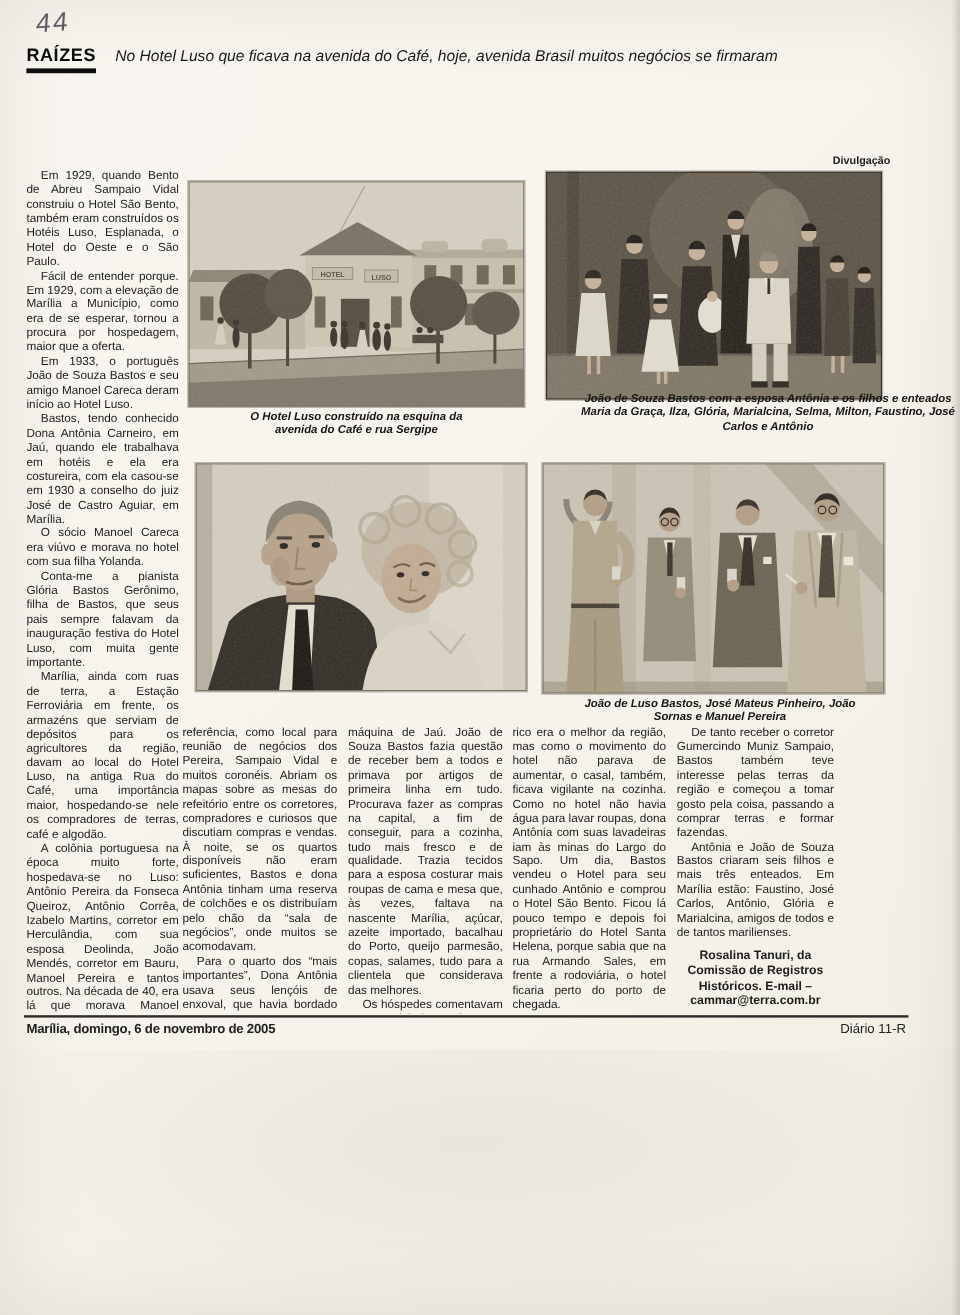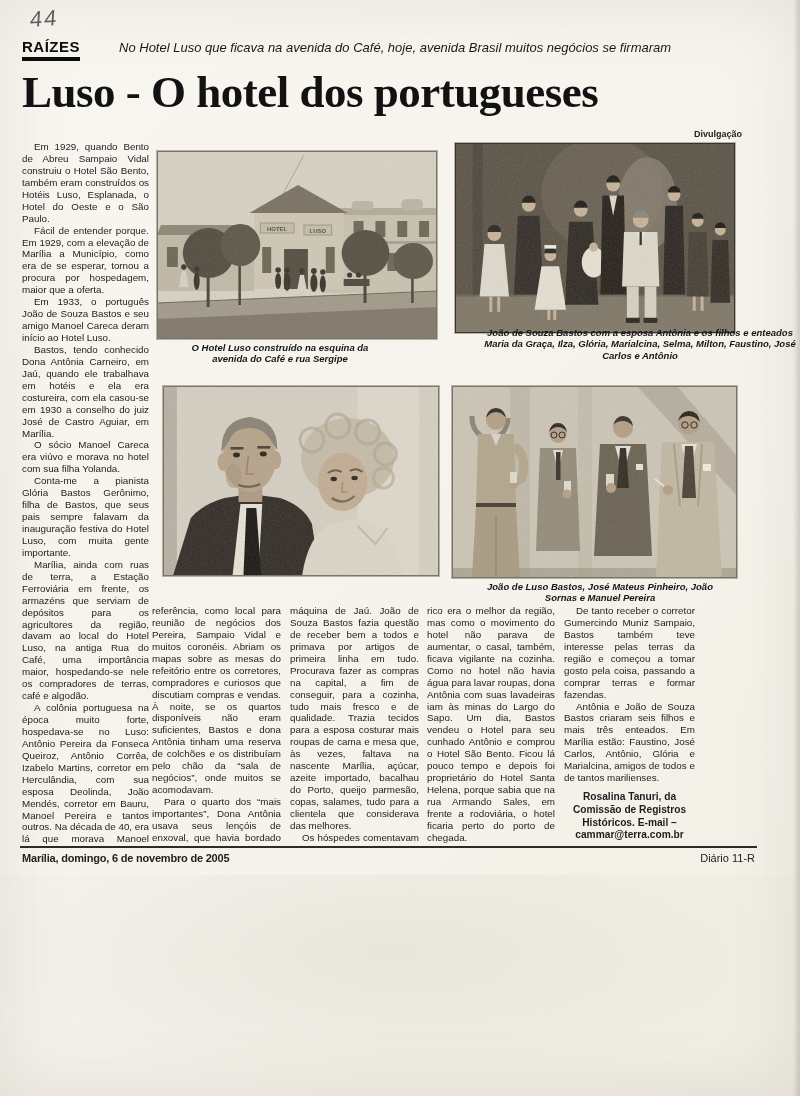--- a/index.html
+++ b/index.html
@@ -11,21 +11,21 @@
     font-family:"Liberation Sans",sans-serif;color:#1e1e1e;
   }
   .scan-wash{position:absolute;left:0;top:875px;width:100%;height:221px;
     background:radial-gradient(ellipse at 48% 35%,rgba(150,145,128,.12),rgba(150,145,128,.02) 70%);}
   .scan-edge{position:absolute;right:0;top:0;width:7px;height:100%;
     background:linear-gradient(to left,rgba(70,66,58,.18),transparent);}
   .handwritten{
     position:absolute;left:30px;top:6px;font-size:22px;color:#45434b;
     transform:rotate(-4deg) skewX(-8deg);letter-spacing:2px;opacity:.85;
   }
-  .kicker-row{position:absolute;left:22px;top:38px;width:740px;display:flex;align-items:baseline;gap:23px;}
+  .kicker-row{position:absolute;left:22px;top:38px;width:740px;display:flex;align-items:baseline;}
   .section-label{
     font-weight:bold;font-size:15px;letter-spacing:.5px;color:#0d0d0d;
     border-bottom:4px solid #0d0d0d;padding-bottom:2px;
   }
   .kicker{font-style:italic;font-size:13px;margin-left:16px;color:#191919;}
   .headline{
     position:absolute;left:22px;top:66px;width:756px;margin:0;
     font-family:"Liberation Serif",serif;font-weight:bold;font-size:45px;
     letter-spacing:-.5px;color:#121212;white-space:nowrap;
   }
@@ -47,21 +47,21 @@
   .figure svg{display:block;}
   .fig-1{left:157px;top:151px;width:280px;height:188px;}
   .fig-2{left:455px;top:143px;width:280px;height:190px;}
   .fig-3{left:163px;top:386px;width:276px;height:190px;}
   .fig-4{left:452px;top:386px;width:285px;height:192px;}
   .caption{
     position:absolute;font-size:9.5px;line-height:1.2;font-weight:bold;font-style:italic;
     text-align:center;color:#161616;
   }
   .caption span{display:inline-block;}
-  .cap-1{left:133px;top:342px;width:294px;text-decoration:underline;}
+  .cap-1{left:150px;top:342px;width:294px;text-decoration:underline;}
   .cap-1 span{max-width:212px;}
   .cap-2{left:438px;top:327px;width:324px;margin-left:40px;}
   .cap-2 span{max-width:322px;}
   .cap-3{left:152px;top:579px;width:294px;}
   .cap-3 span{max-width:228px;}
   .cap-4{left:438px;top:581px;width:324px;}
   .cap-4 span{max-width:236px;}
   .footer-rule{position:absolute;left:20px;top:846px;width:737px;height:2px;background:#2b2b2b;}
   .footer-date{position:absolute;left:22px;top:852px;font-size:11px;font-weight:bold;
     letter-spacing:-.2px;color:#222;}
@@ -84,21 +84,20 @@
   <div class="scan-wash"></div>
   <div class="scan-edge"></div>
 
   <div class="handwritten">44</div>
 
   <div class="kicker-row">
     <span class="section-label">RAÍZES</span>
     <span class="kicker">No Hotel Luso que ficava na avenida do Café, hoje, avenida Brasil muitos negócios se firmaram</span>
   </div>
 
-  <h1 class="headline">Luso - O hotel dos portugueses</h1>
 
   <div class="credit">Divulgação</div>
 
   <div class="col col-1">
     <p>Em 1929, quando Bento de Abreu Sampaio Vidal construiu o Hotel São Bento, também eram construídos os Hotéis Luso, Esplanada, o Hotel do Oeste e o São Paulo.</p>
     <p>Fácil de entender porque. Em 1929, com a elevação de Marília a Município, como era de se esperar, tornou a procura por hospedagem, maior que a oferta.</p>
     <p>Em 1933, o português João de Souza Bastos e seu amigo Manoel Careca deram início ao Hotel Luso.</p>
     <p>Bastos, tendo conhecido Dona Antônia Carneiro, em Jaú, quando ele trabalhava em hotéis e ela era costureira, com ela casou-se em 1930 a conselho do juiz José de Castro Aguiar, em Marília.</p>
     <p>O sócio Manoel Careca era viúvo e morava no hotel com sua filha Yolanda.</p>
     <p>Conta-me a pianista Glória Bastos Gerônimo, filha de Bastos, que seus pais sempre falavam da inauguração festiva do Hotel Luso, com muita gente importante.</p>

